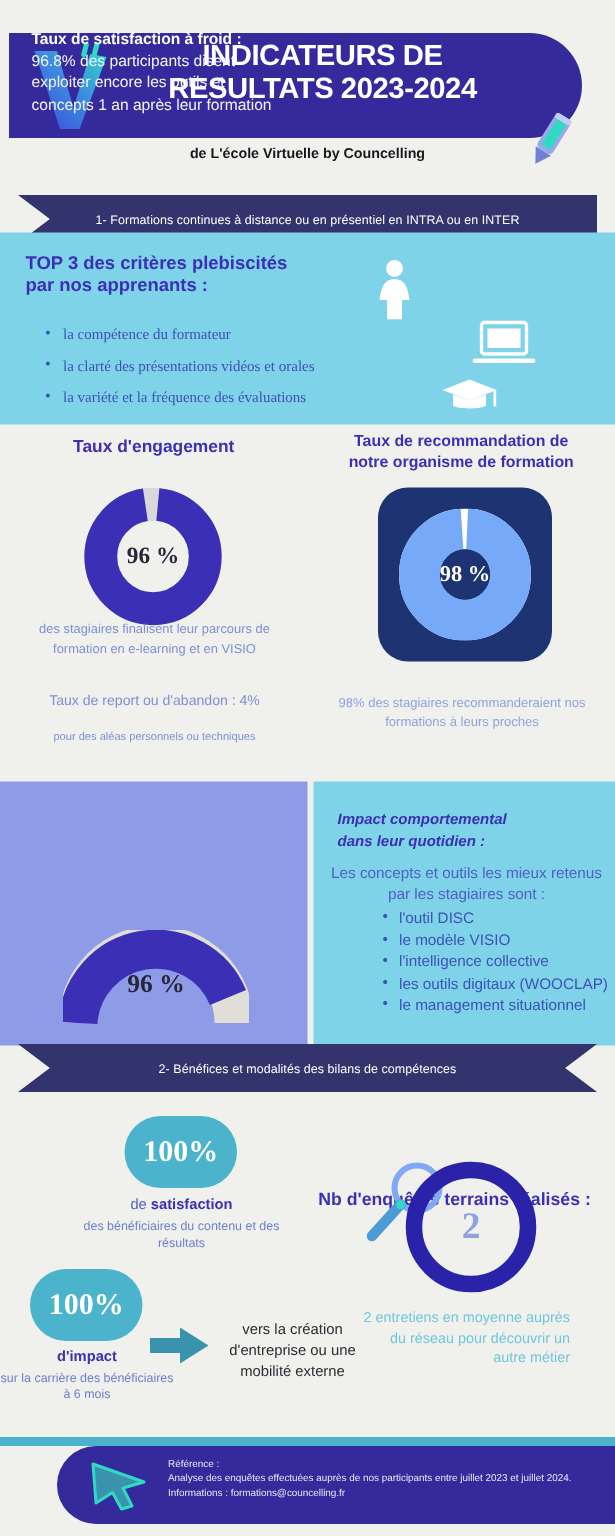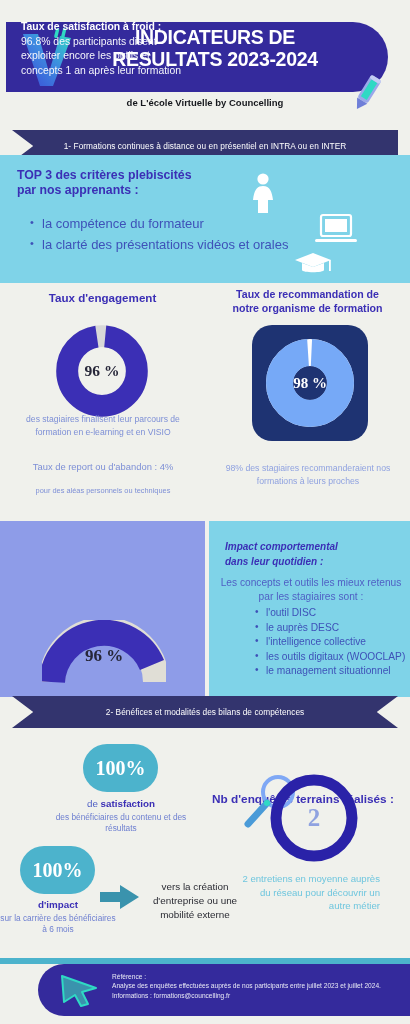--- a/index.html
+++ b/index.html
@@ -61,22 +61,22 @@
   }
   .top3-title {
     position:absolute; left:17px; top:13px;
     color:#3b2fb5; font-weight:bold; font-size:12.3px; line-height:15px;
   }
   .top3-list {
     position:absolute; left:30px; top:58px;
     list-style:none;
   }
   .top3-list li {
-    color:#3e51b8; font-size:13px; line-height:21px;
-    position:relative; padding-left:12px;
+    color:#3e51b8; font-size:10px; line-height:21px;
+    position:relative; padding-left:12px;font-family:Liberation Serif, serif;
   }
   .top3-list li:before {
     content:"\2022"; position:absolute; left:0; top:-1px; font-size:11px;
   }
   .ic-person { position:absolute; left:249px; top:18px; width:28px; height:40px; }
   .ic-laptop { position:absolute; left:315px; top:58px; width:42px; height:32px; }
   .ic-cap    { position:absolute; left:294px; top:96px; width:38px; height:26px; }
 
   
   .donut-l-title {
@@ -251,20 +251,21 @@
   </div>
 
   <div class="top3">
     <div class="top3-title">
       <div>TOP 3 des critères plebiscités</div>
       <div>par nos apprenants :</div>
     </div>
     <ul class="top3-list">
       <li>la compétence du formateur</li>
       <li>la clarté des présentations vidéos et orales</li>
+      <li>la variété et la fréquence des évaluations</li>
     </ul>
     <svg class="ic-person" viewBox="0 0 28 40">
       <circle cx="14" cy="6" r="5.6" fill="#ffffff"></circle>
       <path d="M14 13 C7 13 5 19 4 27 L9 27 L9 40 L19 40 L19 27 L24 27 C23 19 21 13 14 13 Z" fill="#ffffff"></path>
     </svg>
     <svg class="ic-laptop" viewBox="0 0 42 32">
       <rect x="6" y="2" width="30" height="21" rx="2" fill="none" stroke="#ffffff" stroke-width="2.2"></rect>
       <rect x="10" y="6" width="22" height="13" fill="#ffffff"></rect>
       <rect x="0" y="26" width="42" height="3" rx="1.5" fill="#ffffff"></rect>
     </svg>
@@ -312,21 +313,21 @@
   <div class="gauge-val">96 %</div>
 
   <div class="imp-panel">
     <div class="imp-title">
       <div>Impact comportemental</div>
       <div>dans leur quotidien :</div>
     </div>
     <div class="imp-sub">Les concepts et outils les mieux retenus par les stagiaires sont :</div>
     <ul class="imp-list">
       <li>l'outil DISC</li>
-      <li>le auprès DESC</li>
+      <li>le modèle VISIO</li>
       <li>l'intelligence collective</li>
       <li>les outils digitaux (WOOCLAP)</li>
       <li>le management situationnel</li>
     </ul>
   </div>
 
   <div class="banner two" id="banner2">
     <span>2- Bénéfices et modalités des bilans de compétences</span>
   </div>
 

